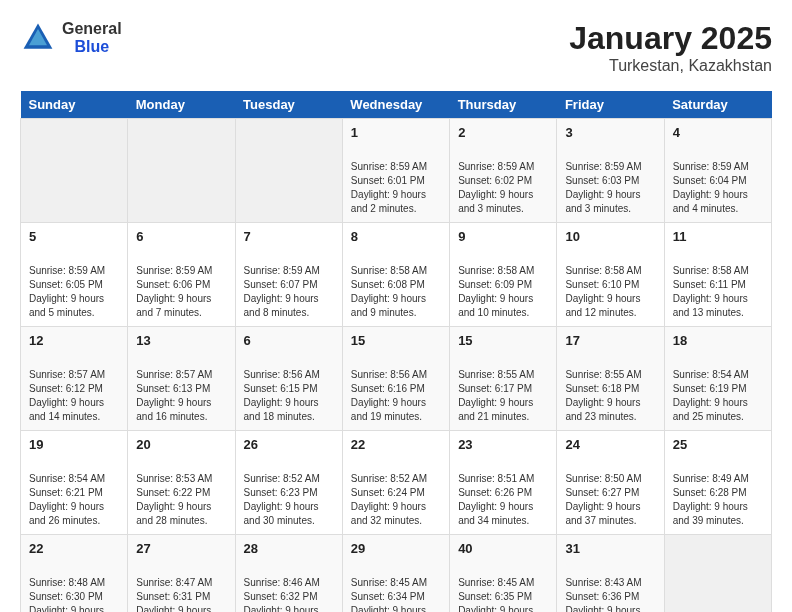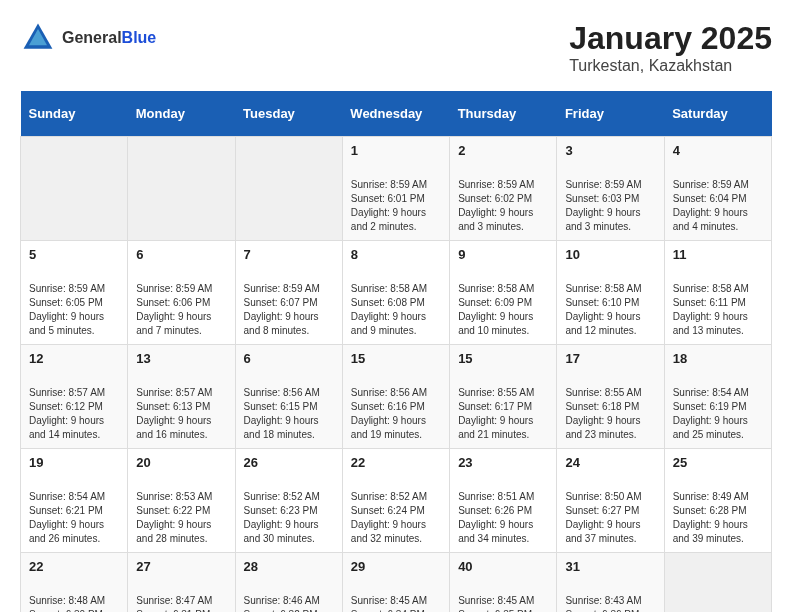--- a/index.html
+++ b/index.html
@@ -16,60 +16,61 @@
       align-items: flex-start;
       margin-bottom: 16px;
     }
     .logo {
       display: flex;
       align-items: center;
       gap: 6px;
     }
     .logo-text {
       display: flex;
-      flex-direction: row;
+      flex-direction: column;
       line-height: 1.1;
+      align-items: center;
     }
     .logo-general {
       font-size: 16px;
       font-weight: bold;
       color: #333;
     }
     .logo-blue {
       font-size: 16px;
       font-weight: bold;
       color: #1d4ed8;
     }
     .logo-icon {
       width: 36px;
       height: 36px;
     }
     .title-block {
-      text-align: left;
+      text-align: right;
     }
     .title-block h1 {
       font-size: 32px;
       font-weight: bold;
       color: #222;
     }
     .title-block h2 {
       font-size: 16px;
       font-weight: normal;
       color: #444;
     }
     table {
       width: 100%;
       border-collapse: collapse;
       font-size: 11px;
     }
     thead tr th {
       background-color: #1a5fb4;
       color: #fff;
       text-align: left;
-      padding: 15px 8px;
+      padding: 6px 8px;
       font-size: 13px;
       font-weight: bold;
     }
     tbody tr td {
       vertical-align: top;
       padding: 6px 8px;
       border: 1px solid #ddd;
       width: 14.28%;
       min-height: 80px;
     }

